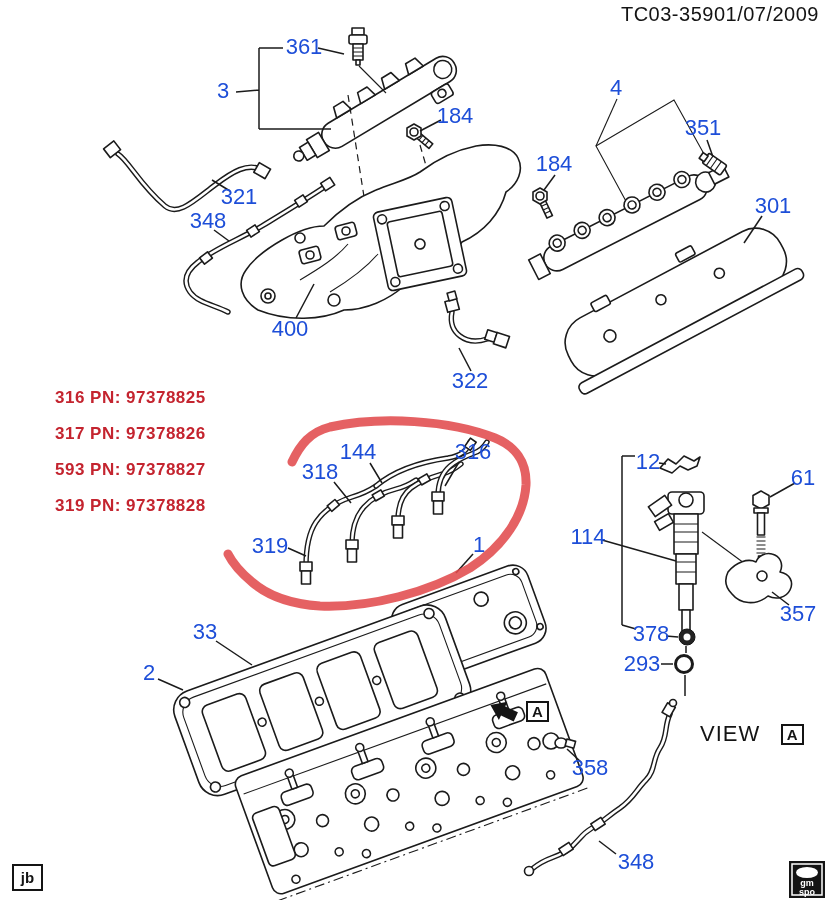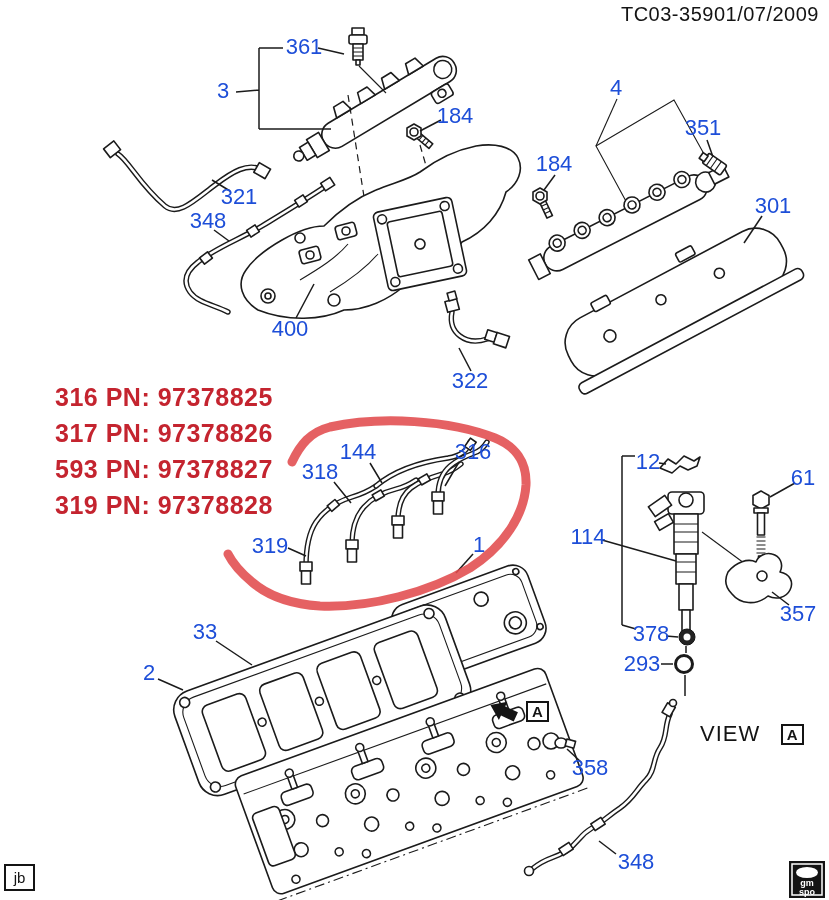--- a/index.html
+++ b/index.html
@@ -4,31 +4,31 @@
 <style>
   html,body{margin:0;padding:0;background:#888;}
   .page{position:relative;width:829px;height:900px;background:#ffffff;
         font-family:"Liberation Sans",sans-serif;color:#141414;overflow:hidden;}
   .art{position:absolute;left:0;top:0;}
   .header{position:absolute;top:3px;right:10px;display:flex;
           font-size:20px;letter-spacing:.5px;color:#141414;}
   .callout{position:absolute;transform:translate(-50%,-50%);font-size:22px;
            color:#1d4ed8;white-space:nowrap;line-height:1;text-align:right;}
   .red-note{position:absolute;left:55px;transform:translateY(-50%);
-            font-weight:bold;font-size:25px;letter-spacing:.5px;
+            font-weight:bold;font-size:17px;letter-spacing:.5px;
             color:#c4242f;white-space:nowrap;line-height:1;}
   .boxed-ref{position:absolute;box-sizing:border-box;width:23px;height:21px;
              border:2.5px solid #141414;display:flex;align-items:center;
              justify-content:center;font-weight:bold;font-size:15px;background:#fff;}
   .view-label{position:absolute;left:700px;top:721px;display:flex;align-items:center;
               gap:21px;font-size:22px;letter-spacing:1px;}
   .view-label .boxed-ref{position:static;}
-  .initials-box{position:absolute;left:4px;top:864px;box-sizing:border-box;
+  .initials-box{position:absolute;left:12px;top:864px;box-sizing:border-box;
                 width:31px;height:27px;border:2.5px solid #141414;display:flex;
-                align-items:center;justify-content:center;font-size:15px;font-weight:400;}
+                align-items:center;justify-content:center;font-size:15px;font-weight:700;}
   svg .ln{fill:none;stroke:#1b1b1b;stroke-width:1.5px;}
   svg .thin{stroke-width:1.1px;}
   svg .pt{fill:#fff;stroke:#1b1b1b;stroke-width:1.6px;stroke-linejoin:round;}
   svg .tO{fill:none;stroke:#1b1b1b;stroke-width:5.4px;stroke-linecap:round;}
   svg .tI{fill:none;stroke:#fff;stroke-width:2.6px;stroke-linecap:round;}
   svg .dash{fill:none;stroke:#1b1b1b;stroke-width:1.2px;stroke-dasharray:7 5;}
 </style>
 </head>
 <body>
 

